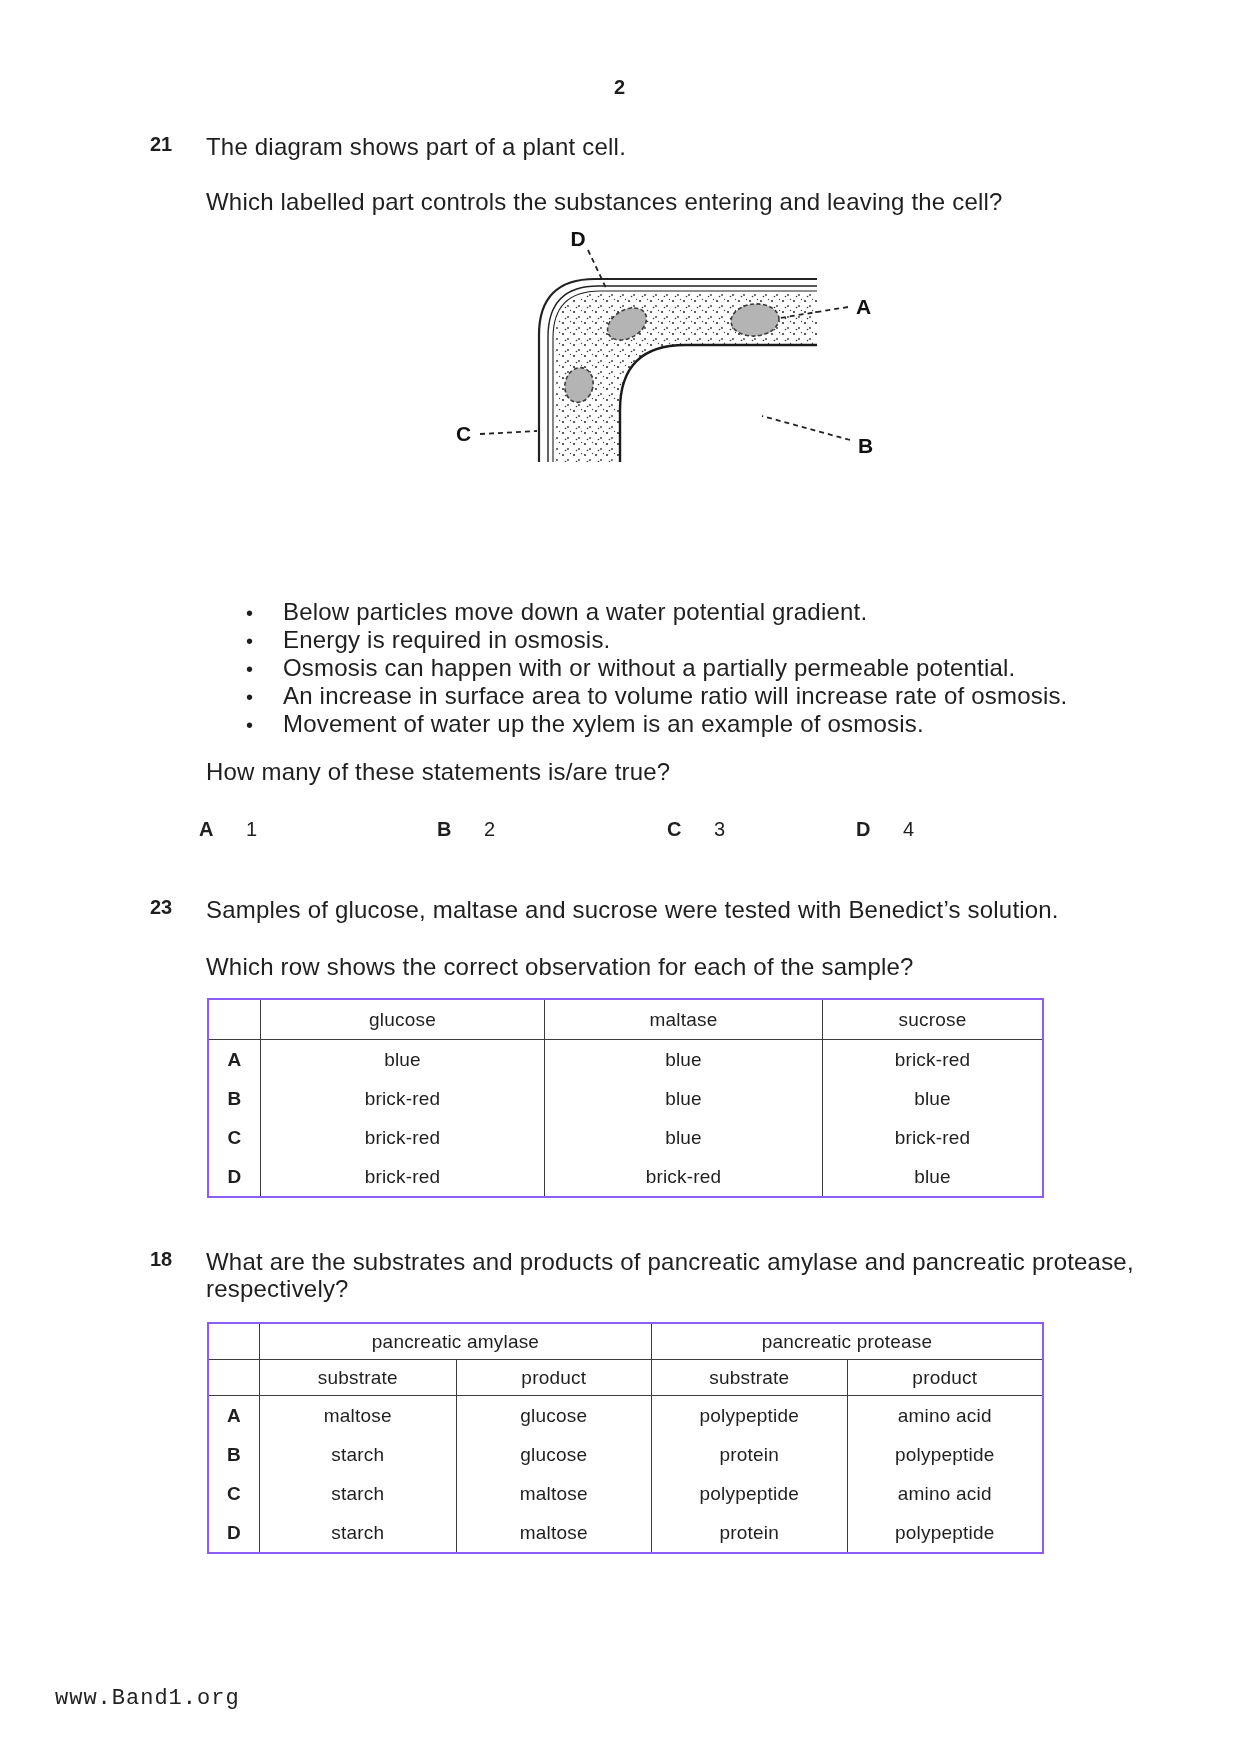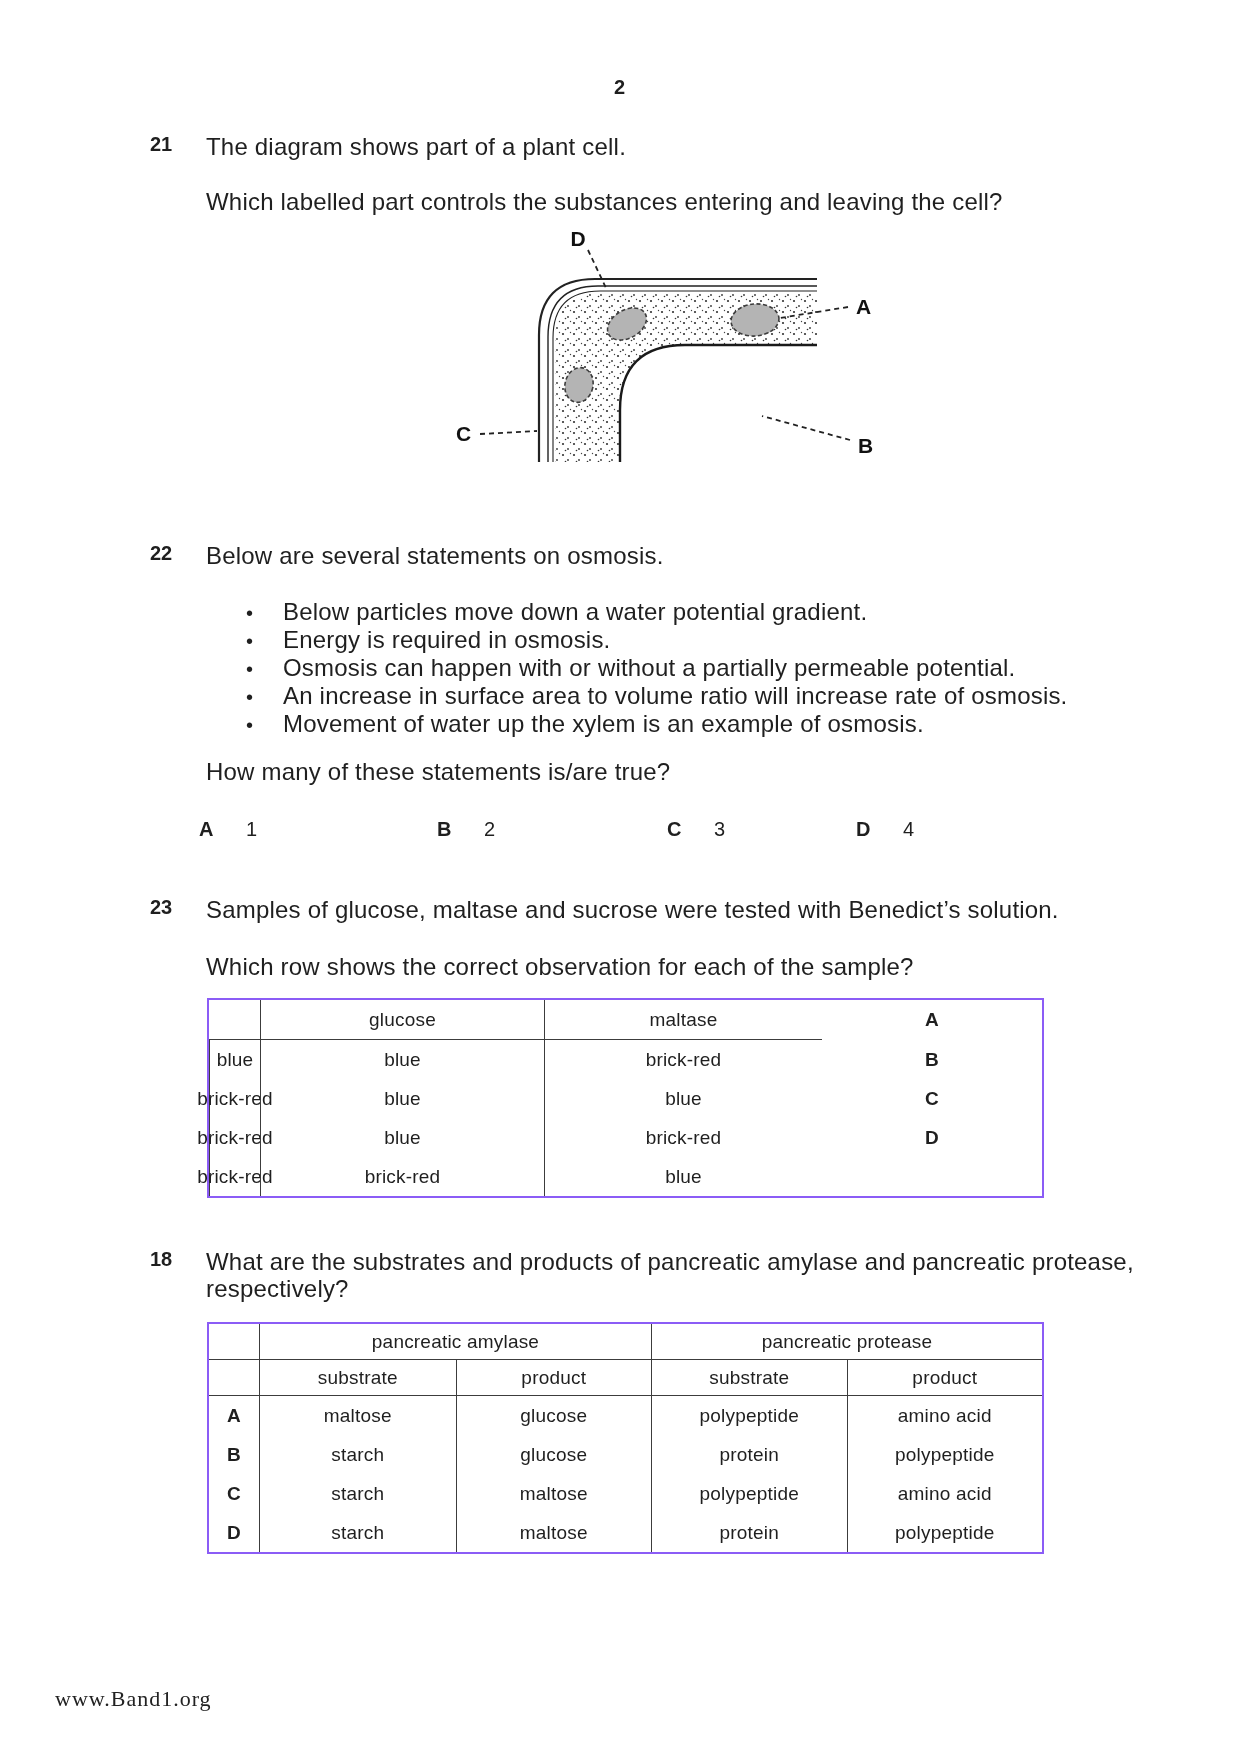--- a/index.html
+++ b/index.html
@@ -28,21 +28,21 @@
   .br { border-right:1.5px solid #3c3c3c; }
   .bb { border-bottom:1.5px solid #3c3c3c; }
   .t1 { left:207px; top:998px; width:833px; height:196px;
         grid-template-columns:51px 284px 278px 1fr;
         grid-template-rows:40px repeat(4, 1fr); }
   .t2 { left:207px; top:1322px; width:833px; height:228px;
         grid-template-columns:51px repeat(4, 1fr);
         grid-template-rows:36px 36px repeat(4, 1fr); }
   .span2 { grid-column:span 2; }
 
-  .footer { left:55px; top:1686px; font-family:Liberation Serif, serif;
+  .footer { left:55px; top:1686px; font-family:Liberation Mono, monospace;
             font-size:22px; letter-spacing:1px; color:#222; }
 </style>
 </head>
 <body>
 
 <div class="page">
 
   <div class="abs pagenum" style="top:76px;">2</div>
 
   <div class="abs qrow" style="left:150px; top:133px;">
@@ -76,23 +76,20 @@
     <line x1="408" y1="97" x2="340" y2="108" stroke="#222" stroke-width="1.8" stroke-dasharray="5 4"></line>
     <line x1="40" y1="224" x2="97" y2="221" stroke="#222" stroke-width="1.8" stroke-dasharray="5 4"></line>
     <line x1="410" y1="230" x2="322" y2="206" stroke="#222" stroke-width="1.8" stroke-dasharray="5 4"></line>
 
     <text x="138" y="36" text-anchor="middle" font-family="Liberation Sans, sans-serif" font-size="21" font-weight="bold" fill="#111">D</text>
     <text x="416" y="104" font-family="Liberation Sans, sans-serif" font-size="21" font-weight="bold" fill="#111">A</text>
     <text x="16" y="231" font-family="Liberation Sans, sans-serif" font-size="21" font-weight="bold" fill="#111">C</text>
     <text x="418" y="243" font-family="Liberation Sans, sans-serif" font-size="21" font-weight="bold" fill="#111">B</text>
   </svg>
 
-  <div class="abs qrow" style="left:150px; top:542px;">
-    <span class="qnum">22</span><span class="txt">Below are several statements on osmosis.</span>
-  </div>
 
   <div class="abs" style="left:246px; top:598px;">
     <span class="bullet-dot">•</span><span class="txt">Below particles move down a water potential gradient.</span>
   </div>
   <div class="abs" style="left:246px; top:626px;">
     <span class="bullet-dot">•</span><span class="txt">Energy is required in osmosis.</span>
   </div>
   <div class="abs" style="left:246px; top:654px;">
     <span class="bullet-dot">•</span><span class="txt">Osmosis can happen with or without a partially permeable potential.</span>
   </div>
@@ -120,20 +117,21 @@
 
   <div class="abs qrow" style="left:150px; top:896px;">
     <span class="qnum">23</span><span class="txt">Samples of glucose, maltase and sucrose were tested with Benedict’s solution.</span>
   </div>
   <div class="abs txt" style="left:206px; top:953px;">Which row shows the correct observation for each of the sample?</div>
 
   <div class="gtable t1">
     <div class="cell bb"></div>
     <div class="cell bb bl">glucose</div>
     <div class="cell bb bl">maltase</div>
+    <div class="cell bb bl">sucrose</div>
 
     <div class="cell bold">A</div>
     <div class="cell bl">blue</div>
     <div class="cell bl">blue</div>
     <div class="cell bl">brick-red</div>
 
     <div class="cell bold">B</div>
     <div class="cell bl">brick-red</div>
     <div class="cell bl">blue</div>
     <div class="cell bl">blue</div>

